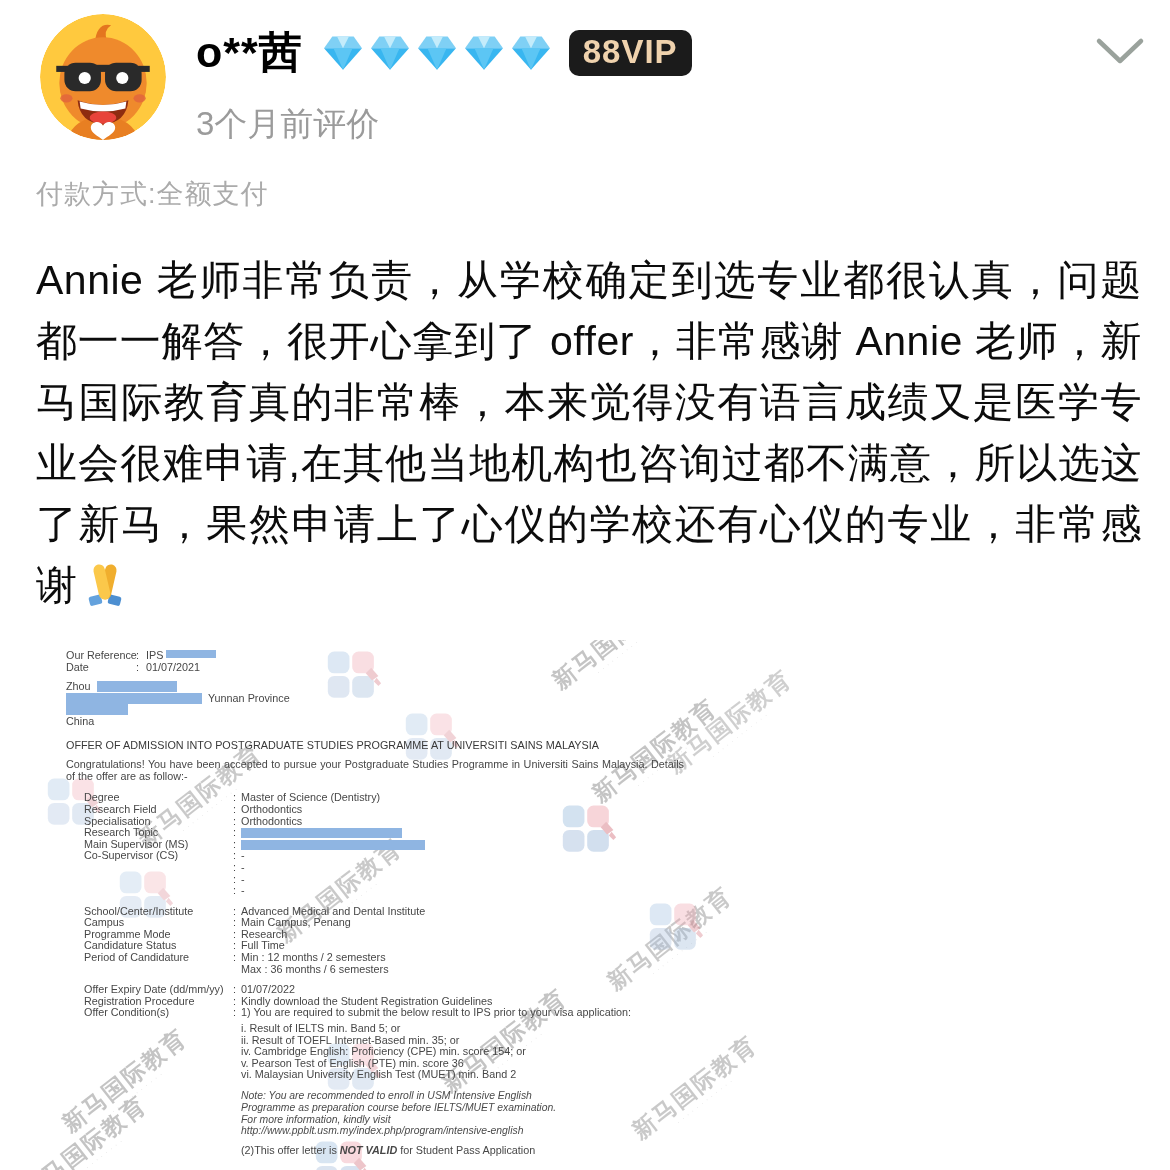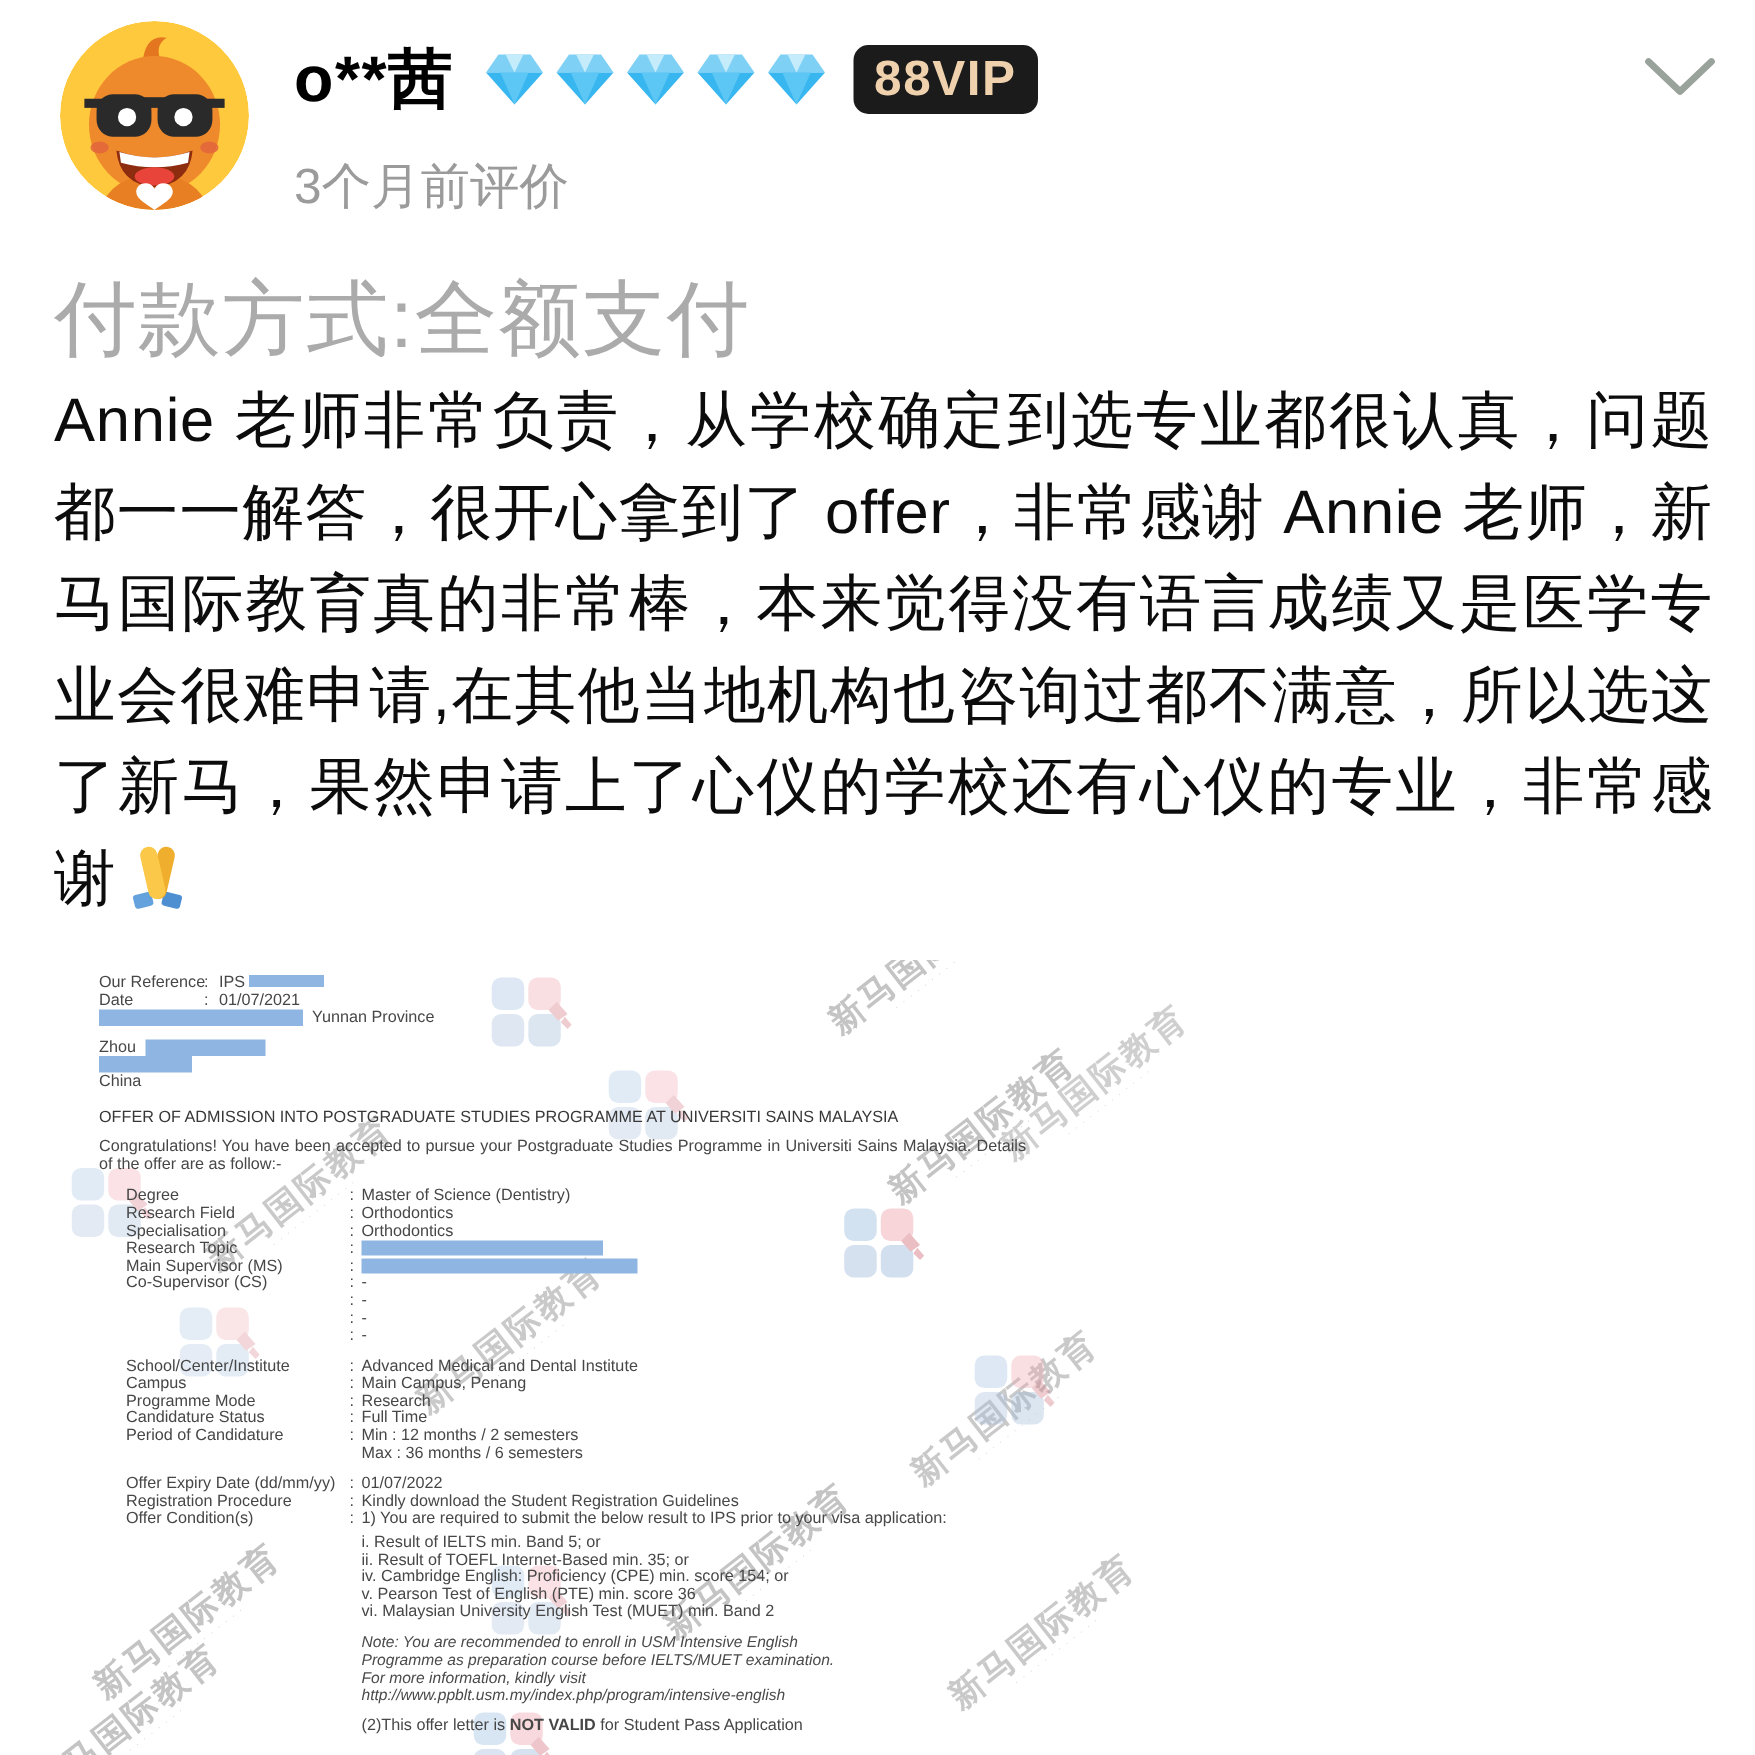--- a/index.html
+++ b/index.html
@@ -14,21 +14,21 @@
   .user-line { display:flex; align-items:center; margin-top:10px; }
   .username { font-size:43px; font-weight:700; color:#000; letter-spacing:1px; }
   .diamonds { display:flex; gap:3px; margin-left:18px; }
   .diamonds svg { display:block; }
   .vip-badge { margin-left:16px; background:#1b1b1b; color:#efd2ad; font-size:33px;
                font-weight:700; padding:3px 14px 5px; border-radius:10px; letter-spacing:1px; }
   .review-time { font-size:33px; color:#9b9b9b; margin-top:20px; }
   .collapse-chevron { position:absolute; right:24px; top:34px; cursor:pointer; }
 
   
-  .payment-line { position:absolute; left:36px; top:176px; font-size:55px; color:#ababab;
+  .payment-line { position:absolute; left:36px; top:176px; font-size:27px; color:#ababab;
                   font-weight:500; letter-spacing:1px; }
   .review-text { position:absolute; left:36px; top:250px; width:1106px; font-size:41px;
                  line-height:61px; color:#0c0c0c; text-align:justify; letter-spacing:0.5px; }
   .emoji-hands { display:inline-block; vertical-align:-8px; margin-left:4px; }
 
   
   .letter-photo { position:absolute; left:36px; top:640px; width:1100px; height:530px;
                   overflow:hidden; background:#fff; cursor:pointer; }
   .letter { position:relative; z-index:2; padding:10px 0 0 30px; width:680px;
             font-size:10.8px; line-height:11.6px; color:#474747; }
@@ -47,21 +47,21 @@
   .frow { display:flex; min-height:11.6px; }
   .frow.gap { margin-top:9px; }
   .flabel { width:149px; flex:0 0 149px; }
   .fcolon { width:8px; flex:0 0 8px; }
   .fvalue { max-width:428px; }
   .fvalue .redact-bar { height:10px; }
   .conditions { margin-left:175px; margin-top:4px; }
   .letter-note { margin-left:175px; margin-top:9px; width:330px; font-style:italic;
                  font-size:10.4px; line-height:11.8px; color:#4a4a4a; }
   .letter-footer { margin-left:175px; margin-top:8px; white-space:nowrap; }
-  .letter-footer b { font-weight:700; }
+  .letter-footer b { font-weight:700;font-style:italic; }
 
   
   .wm-layer { position:absolute; inset:0; z-index:1; pointer-events:none; }
   .wm-text { position:absolute; transform:rotate(-38deg); color:#8a8a8a; font-weight:700;
              font-size:23px; letter-spacing:2px; white-space:nowrap; text-align:center; }
   .wm-text .wm-sub { display:block; font-size:5px; font-weight:400; letter-spacing:1.5px;
                      margin-top:-2px; }
   .wm-logo { position:absolute; }
 </style>
 </head>
@@ -240,27 +240,27 @@
         <span class="hl">Our Reference</span>
           <span class="hc">:</span>
         <span>IPS</span>
         <span class="redact-bar bar-ref"></span>
       </div>
       <div class="head-row">
         <span class="hl">Date</span>
           <span class="hc">:</span>
         <span>01/07/2021</span>
       </div>
-      <div class="head-row">
-        <span class="redact-bar bar-addr1"></span>
-        <span>Yunnan Province</span>
-      </div>
       <div class="head-row mt8">
         <span>Zhou</span>
         <span class="redact-bar bar-name"></span>
+      </div>
+      <div class="head-row">
+        <span class="redact-bar bar-addr1"></span>
+        <span>Yunnan Province</span>
       </div>
       <div class="head-row">
         <span class="redact-bar bar-addr2"></span>
       </div>
       <div class="head-row">
         <span>China</span>
       </div>
 
       <div class="letter-title">OFFER OF ADMISSION INTO POSTGRADUATE STUDIES PROGRAMME AT UNIVERSITI SAINS MALAYSIA</div>
       <div class="letter-intro">Congratulations! You have been accepted to pursue your Postgraduate Studies Programme in Universiti Sains Malaysia. Details of the offer are as follow:-</div>

